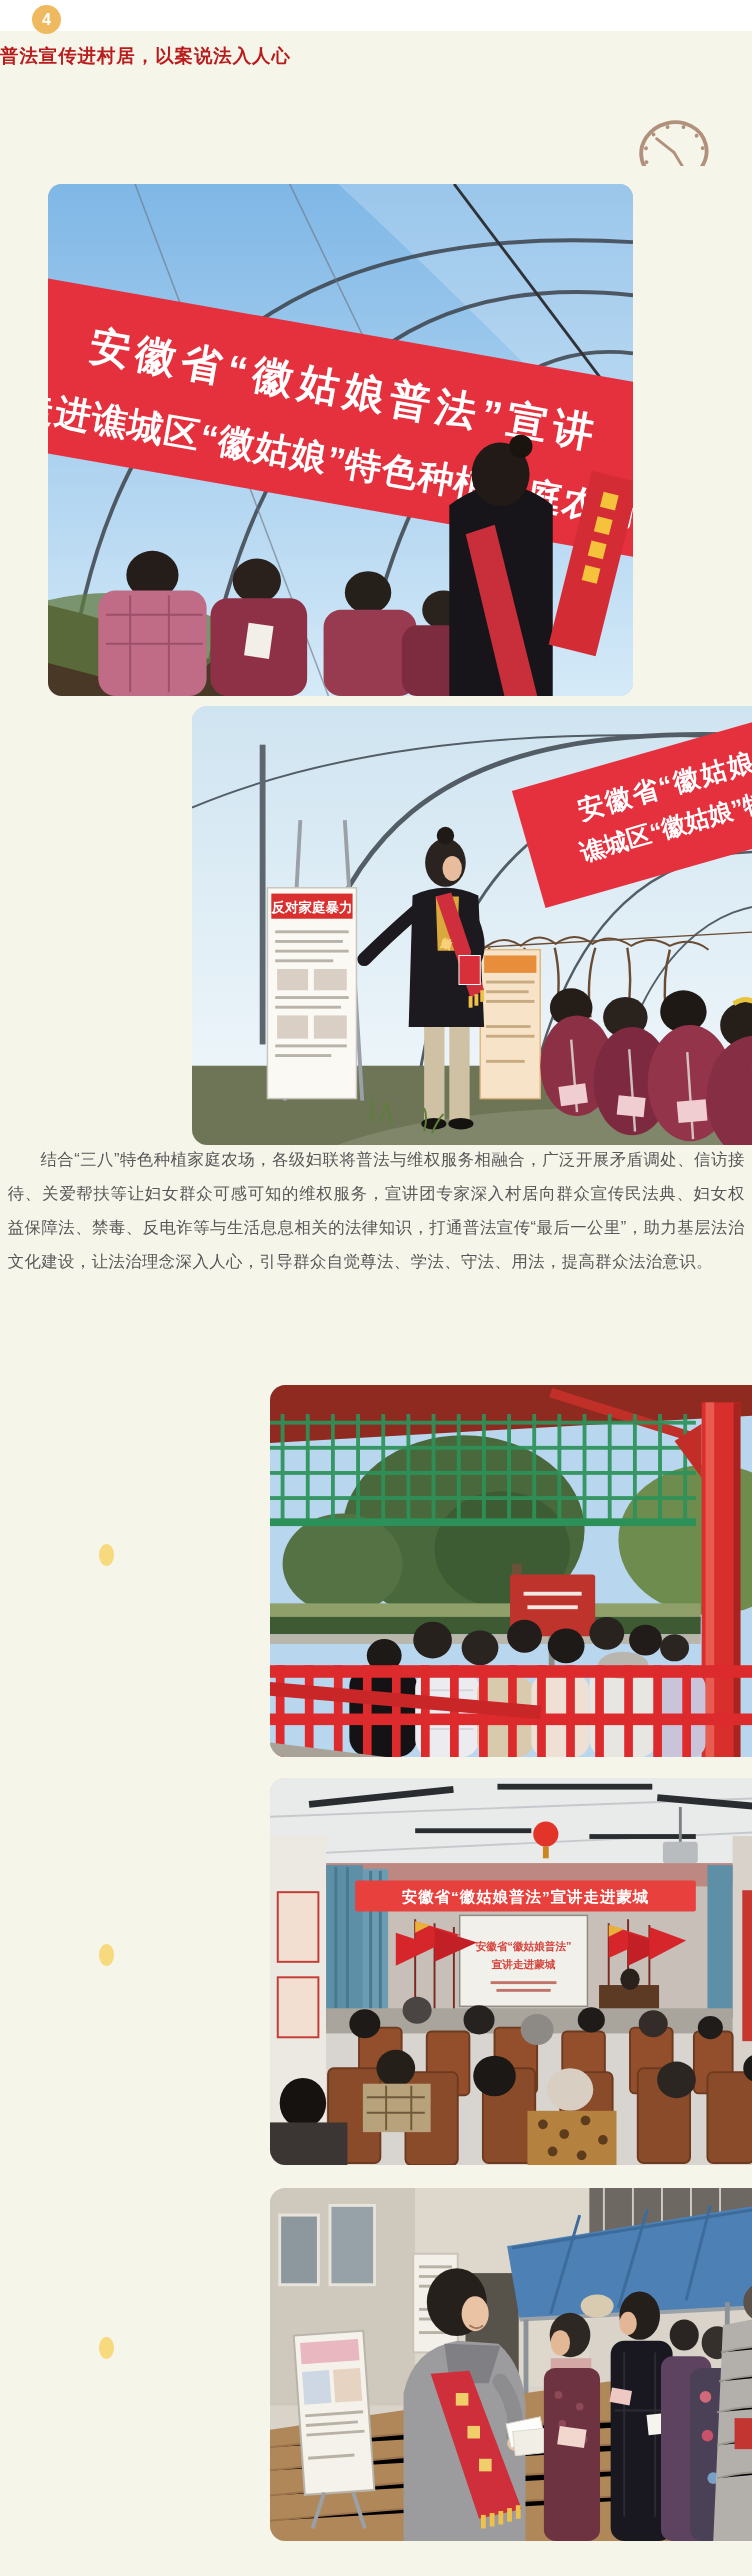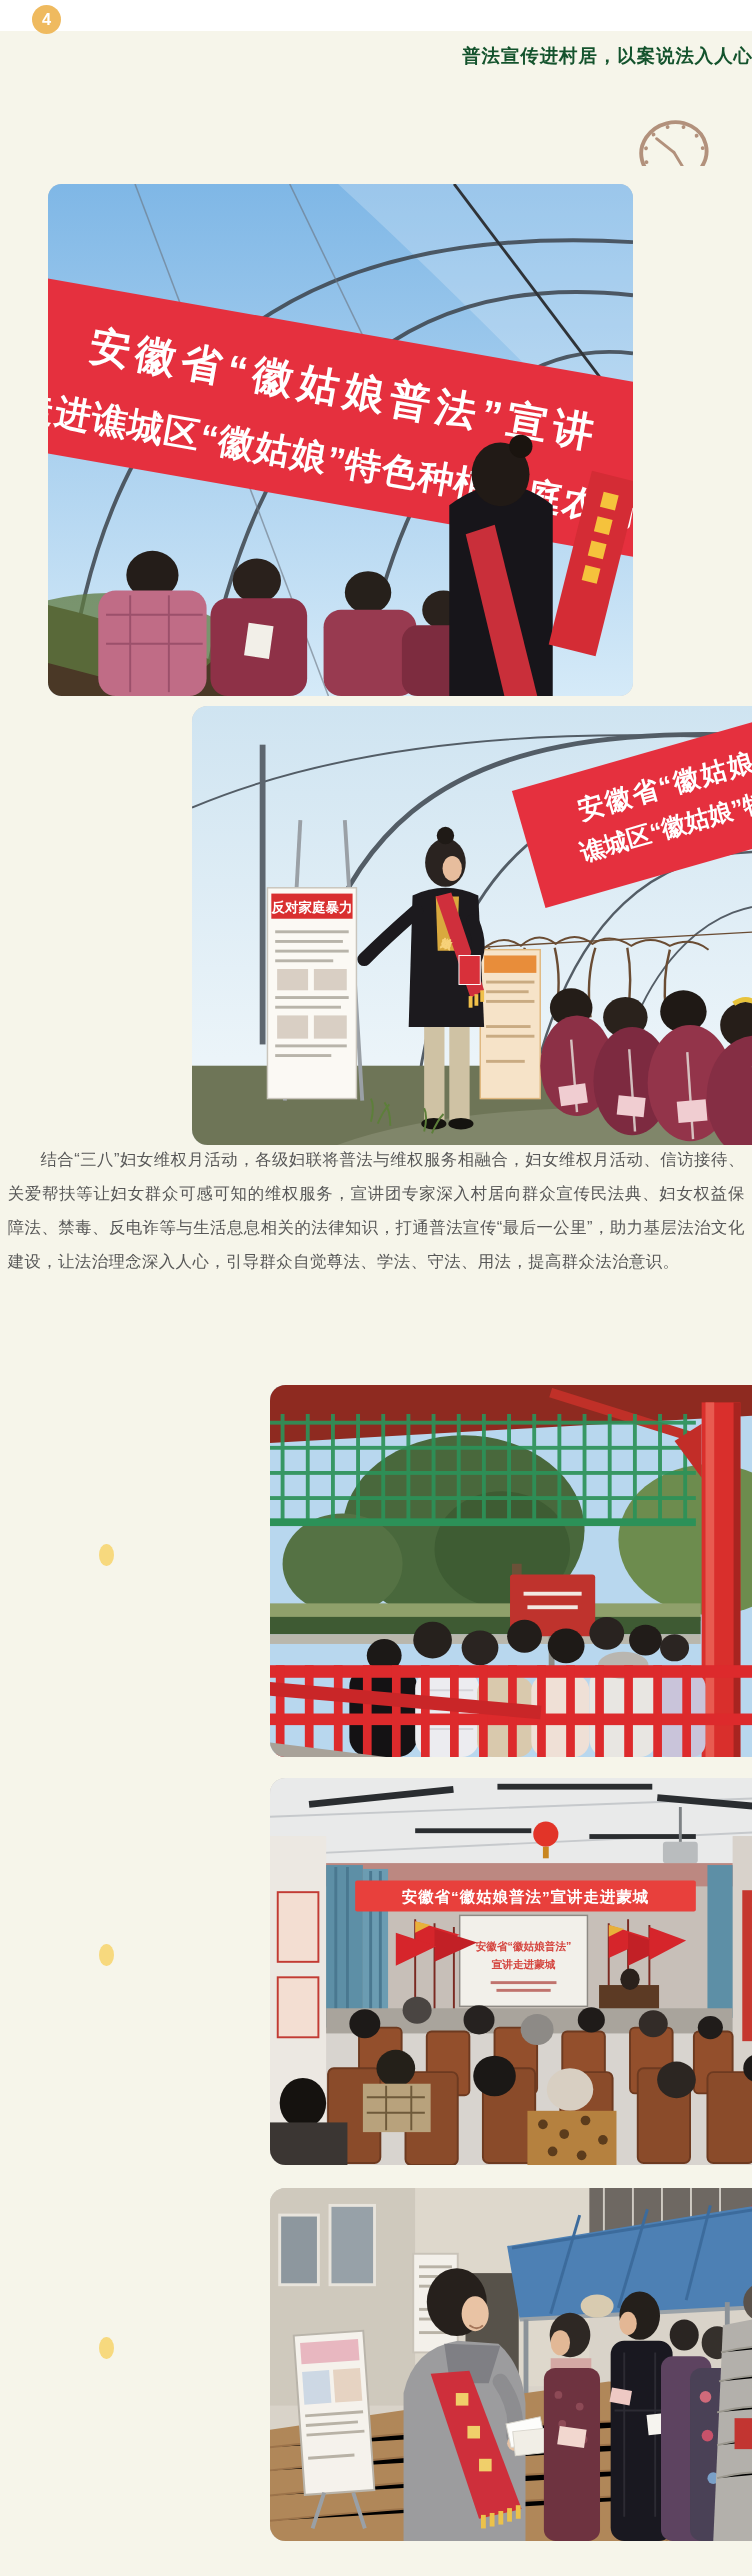--- a/index.html
+++ b/index.html
@@ -8,22 +8,22 @@
     background:#f6f5ea;overflow:hidden;
     font-family:"Liberation Sans","DejaVu Sans",sans-serif;
   }
   .top-strip{position:absolute;left:0;top:0;width:753px;height:31px;background:#ffffff;}
   .badge{
     position:absolute;left:32px;top:4.8px;width:29px;height:29px;border-radius:50%;
     background:#efba5f;color:#ffffff;font-size:16.4px;font-weight:bold;
     display:flex;align-items:center;justify-content:center;
   }
   .heading{
-    position:absolute;left:0;top:43px;width:753px;margin:0;text-align:right;
-    color:#14532d;font-size:18.4px;font-weight:bold;letter-spacing:1px;
+    position:absolute;left:0;top:43px;width:753px;margin:0;text-align:left;
+    color:#b91c1c;font-size:18.4px;font-weight:bold;letter-spacing:1px;
   }
   .clock-wrap{position:absolute;left:629px;top:110px;width:87px;height:56px;}
   .photo{position:absolute;overflow:hidden;border-radius:15.5px;background:#ccc;}
   .photo svg{display:block;width:100%;height:100%;}
   .photo1{left:7.7px;top:168px;width:585px;height:512px;border-radius:13.5px;}
   .photo2{left:152px;top:690px;width:592px;height:439px;}
   .photo3{left:230px;top:1369px;width:511px;height:372px;}
   .photo4{left:230px;top:1762px;width:511px;height:387px;}
   .photo5{left:230px;top:2172px;width:511px;height:353px;}
   .para{
@@ -242,21 +242,21 @@
         <rect x="440" y="404" width="28" height="20" fill="#f0cdd1" transform="rotate(6 454 414)"></rect>
         <rect x="502" y="408" width="30" height="22" fill="#f0cdd1" transform="rotate(-5 517 419)"></rect>
       </g>
       <g stroke="#5d7f3a" stroke-width="2" fill="none">
         <path d="M185,430 q4,-16 0,-24 M192,432 q6,-14 12,-20 M205,434 q0,-16 -6,-24"></path>
         <path d="M240,440 q4,-16 0,-24 M248,442 q6,-14 12,-20"></path>
       </g>
     </svg>
   </figure>
 
-  <p class="para">结合“三八”妇女维权月活动，各级妇联将普法与维权服务相融合，妇女维权月活动、信访接待、关爱帮扶等让妇女群众可感可知的维权服务，宣讲团专家深入村居向群众宣传民法典、妇女权益保障法、禁毒、反电诈等与生活息息相关的法律知识，打通普法宣传“最后一公里”，助力基层法治文化建设，让法治理念深入人心，引导群众自觉尊法、学法、守法、用法，提高群众法治意识。</p>
+  <p class="para">结合“三八”特色种植家庭农场，各级妇联将普法与维权服务相融合，广泛开展矛盾调处、信访接待、关爱帮扶等让妇女群众可感可知的维权服务，宣讲团专家深入村居向群众宣传民法典、妇女权益保障法、禁毒、反电诈等与生活息息相关的法律知识，打通普法宣传“最后一公里”，助力基层法治文化建设，让法治理念深入人心，引导群众自觉尊法、学法、守法、用法，提高群众法治意识。</p>
 
   <figure class="photo photo3">
     <svg viewBox="0 0 528 385" preserveAspectRatio="none">
       <defs>
         <pattern id="p3lat" width="26" height="26" patternUnits="userSpaceOnUse">
           <path d="M0 13 H26 M13 0 V26" stroke="#2c9158" stroke-width="4" fill="none"></path>
         </pattern>
       </defs>
       <rect width="528" height="385" fill="#b8d7ee"></rect>
       <ellipse cx="200" cy="150" rx="125" ry="98" fill="#49683c"></ellipse>

